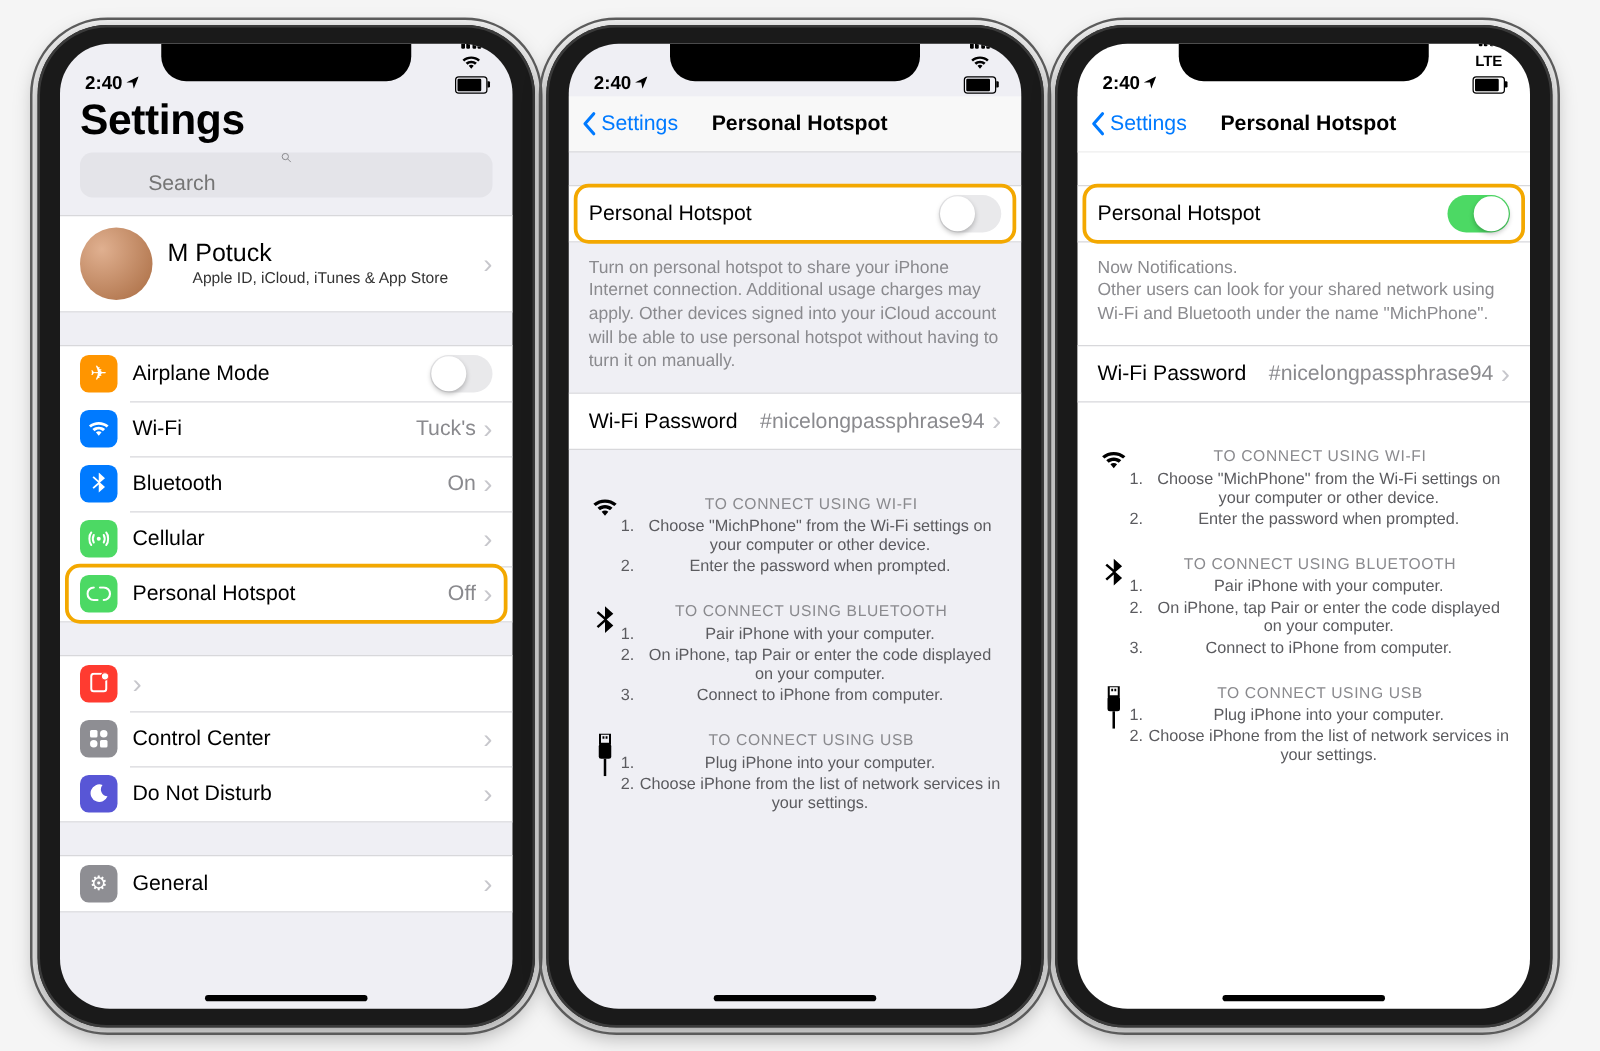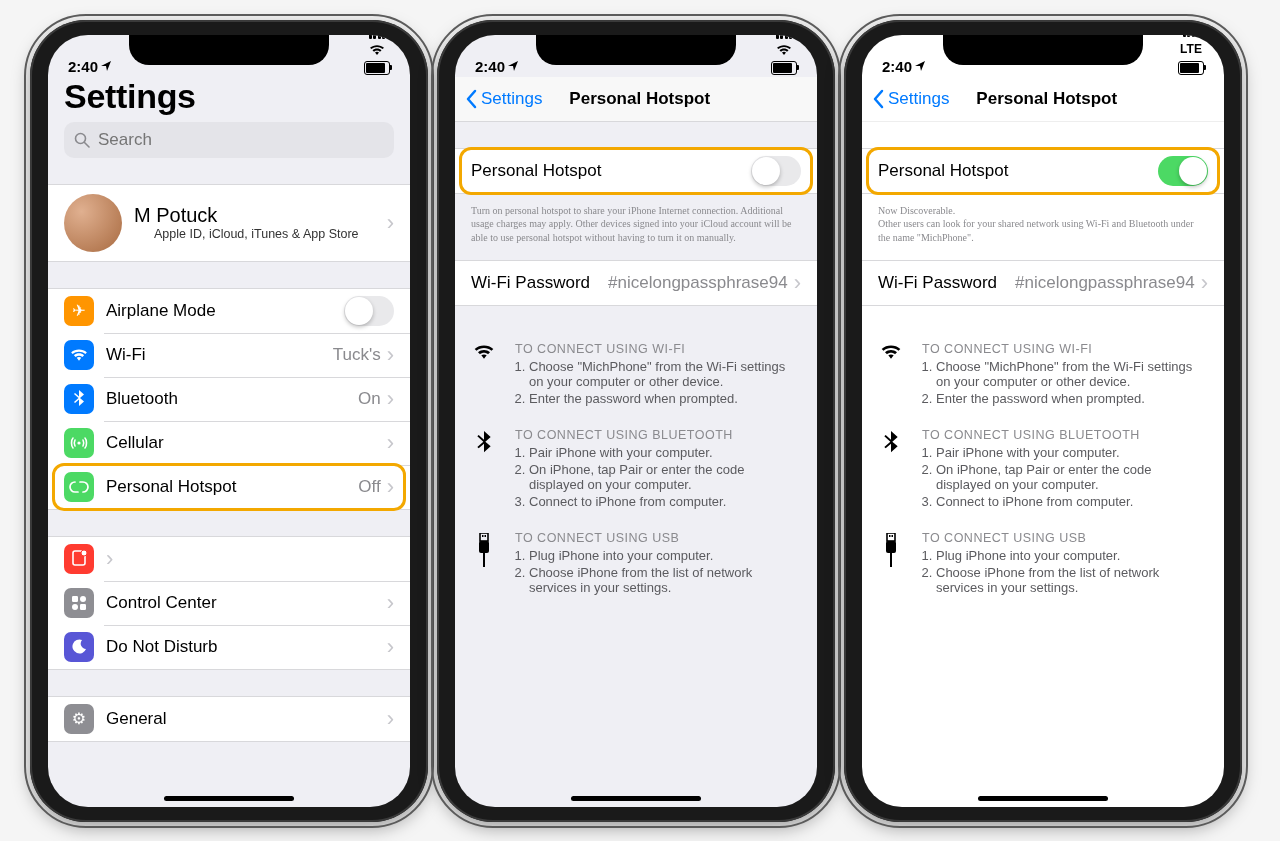--- a/index.html
+++ b/index.html
@@ -42,21 +42,21 @@
   .battery .fill{position:absolute;inset:1px 4px 1px 1px;background:#000;border-radius:1px;}
   .lte{font-size:12px;font-weight:600;}
 
   
   .nav{height:44px;display:flex;align-items:center;padding:0 10px;border-bottom:1px solid var(--sep);background:#f8f8f8;}
   .nav .back{display:flex;align-items:center;color:var(--blue);font-size:17px;gap:4px;}
   .nav .title{flex:1;text-align:center;font-weight:600;font-size:17px;margin-left:-70px;}
   .bigtitle{font-size:34px;font-weight:700;padding:0 16px 6px;letter-spacing:-.3px;}
 
   
-  .search{margin:0 16px 26px;height:36px;background:#e4e4e9;border-radius:10px;display:flex;align-items:center;padding:0 10px;color:var(--muted);gap:6px;}
+  .search{margin:0 16px 14px;height:36px;background:#e4e4e9;border-radius:10px;display:flex;align-items:center;padding:0 10px;color:var(--muted);gap:6px;flex-direction:column;}
   .search input{border:none;background:none;font-size:17px;color:var(--muted);outline:none;}
 
   
   .group{background:var(--card);border-top:1px solid var(--sep);border-bottom:1px solid var(--sep);margin-bottom:26px;}
   .cell{display:flex;align-items:center;min-height:44px;padding:6px 16px;box-sizing:border-box;font-size:17px;position:relative;}
   .cell + .cell::before{content:"";position:absolute;top:0;left:56px;right:0;height:1px;background:var(--sep);}
   .cell.noinset + .cell::before,.cell.noinset::before{left:16px;}
   .cell .icon{width:30px;height:30px;border-radius:7px;margin-right:12px;display:flex;align-items:center;justify-content:center;color:#fff;font-size:16px;}
   .cell .label{flex:1}
   .cell .value{color:var(--muted);font-size:17px;margin-right:6px;}
@@ -64,26 +64,26 @@
   .avatar{width:58px;height:58px;border-radius:50%;background:radial-gradient(circle at 30% 30%,#e0b090,#a86a40);margin-right:12px;}
   .profile{min-height:76px}
   .profile .sub{font-size:12.5px;color:#333;margin-left:20px;}
   .profile .name{font-size:20px;}
 
   .toggle{width:50px;height:30px;border-radius:15px;background:#e9e9eb;position:relative;transition:.2s;}
   .toggle .knob{width:28px;height:28px;border-radius:50%;background:#fff;position:absolute;top:1px;left:1px;box-shadow:0 2px 4px rgba(0,0,0,.25);transition:.2s;}
   .toggle.on{background:var(--green);}
   .toggle.on .knob{left:21px;}
 
-  .footer-text{padding:6px 16px 16px;color:var(--muted);font-size:10px;line-height:1.35;font-family:Liberation Serif, serif;}
+  .footer-text{padding:6px 16px 16px;color:var(--muted);font-size:14px;line-height:1.35;}
 
   .hl{position:relative;}
   .hl::after{content:"";position:absolute;inset:-2px 4px;border:3px solid var(--highlight);border-radius:12px;pointer-events:none;}
 
-  .instruct{display:flex;gap:18px;padding:10px 16px;}
+  .instruct{display:flex;padding:10px 16px;text-align:center;}
   .instruct .iicon{width:26px;display:flex;justify-content:center;padding-top:2px;}
   .instruct .body{flex:1;font-size:13px;color:#5b5b5f;}
   .instruct .body .hd{letter-spacing:.5px;font-size:12.5px;margin-bottom:3px;color:var(--muted);}
   .instruct ol{margin:0;padding-left:14px;}
   .instruct li{margin-bottom:2px;}
 
   svg{display:block}
 </style>
 </head>
 <body>
@@ -380,21 +380,21 @@
     <div style="height:26px"></div>
     <div class="group">
       <div class="cell noinset hl">
         <div class="label">Personal Hotspot</div>
         <div class="toggle on">
               <div class="knob"></div>
             </div>
       </div>
     </div>
     <div class="footer-text" style="margin-top:-22px">
-      <div>Now Discoverable.</div>
+      <div>Now Notifications.</div>
       <div>Other users can look for your shared network using Wi-Fi and Bluetooth under the name "MichPhone".</div>
     </div>
 
     <div class="group">
       <div class="cell noinset">
         <div class="label">Wi-Fi Password</div>
         <div class="value">#nicelongpassphrase94</div>
         <span class="chev">›</span>
       </div>
     </div>

